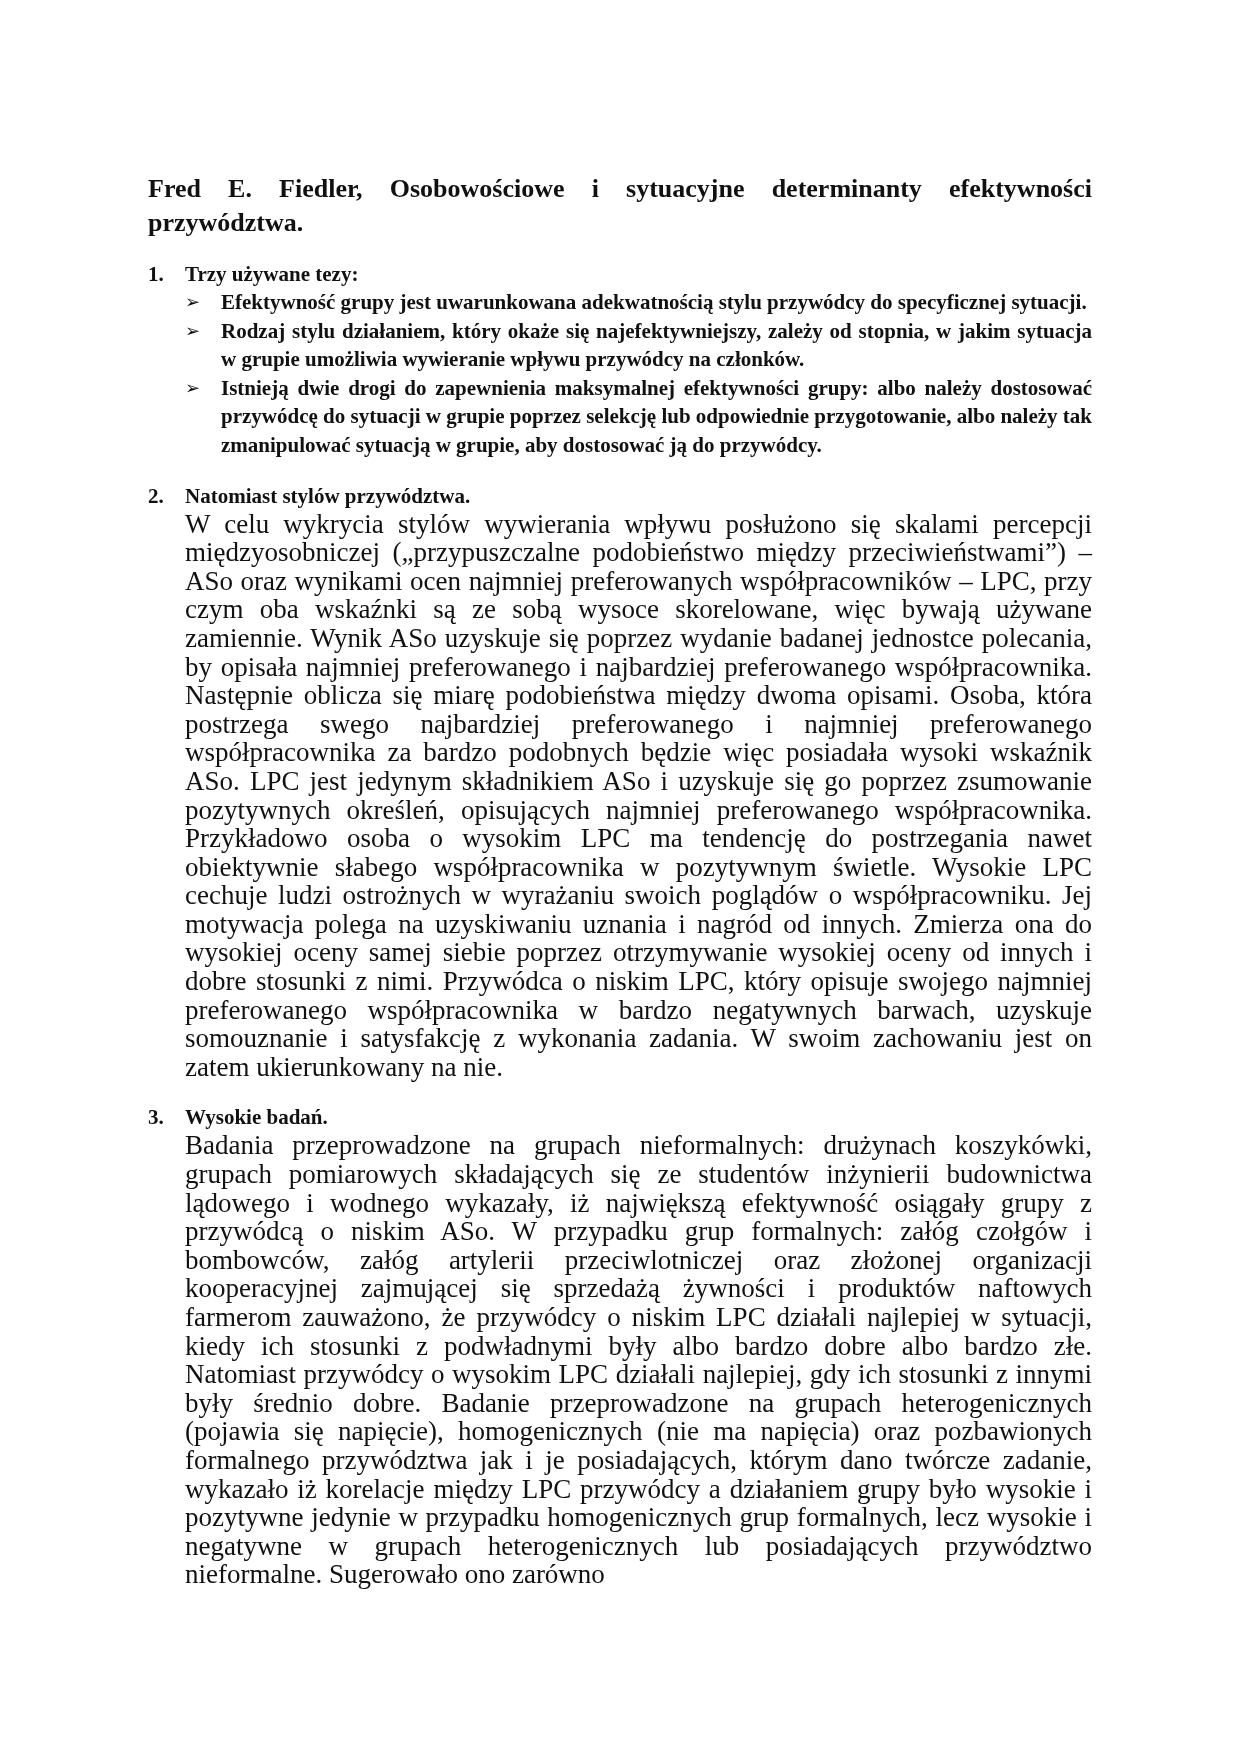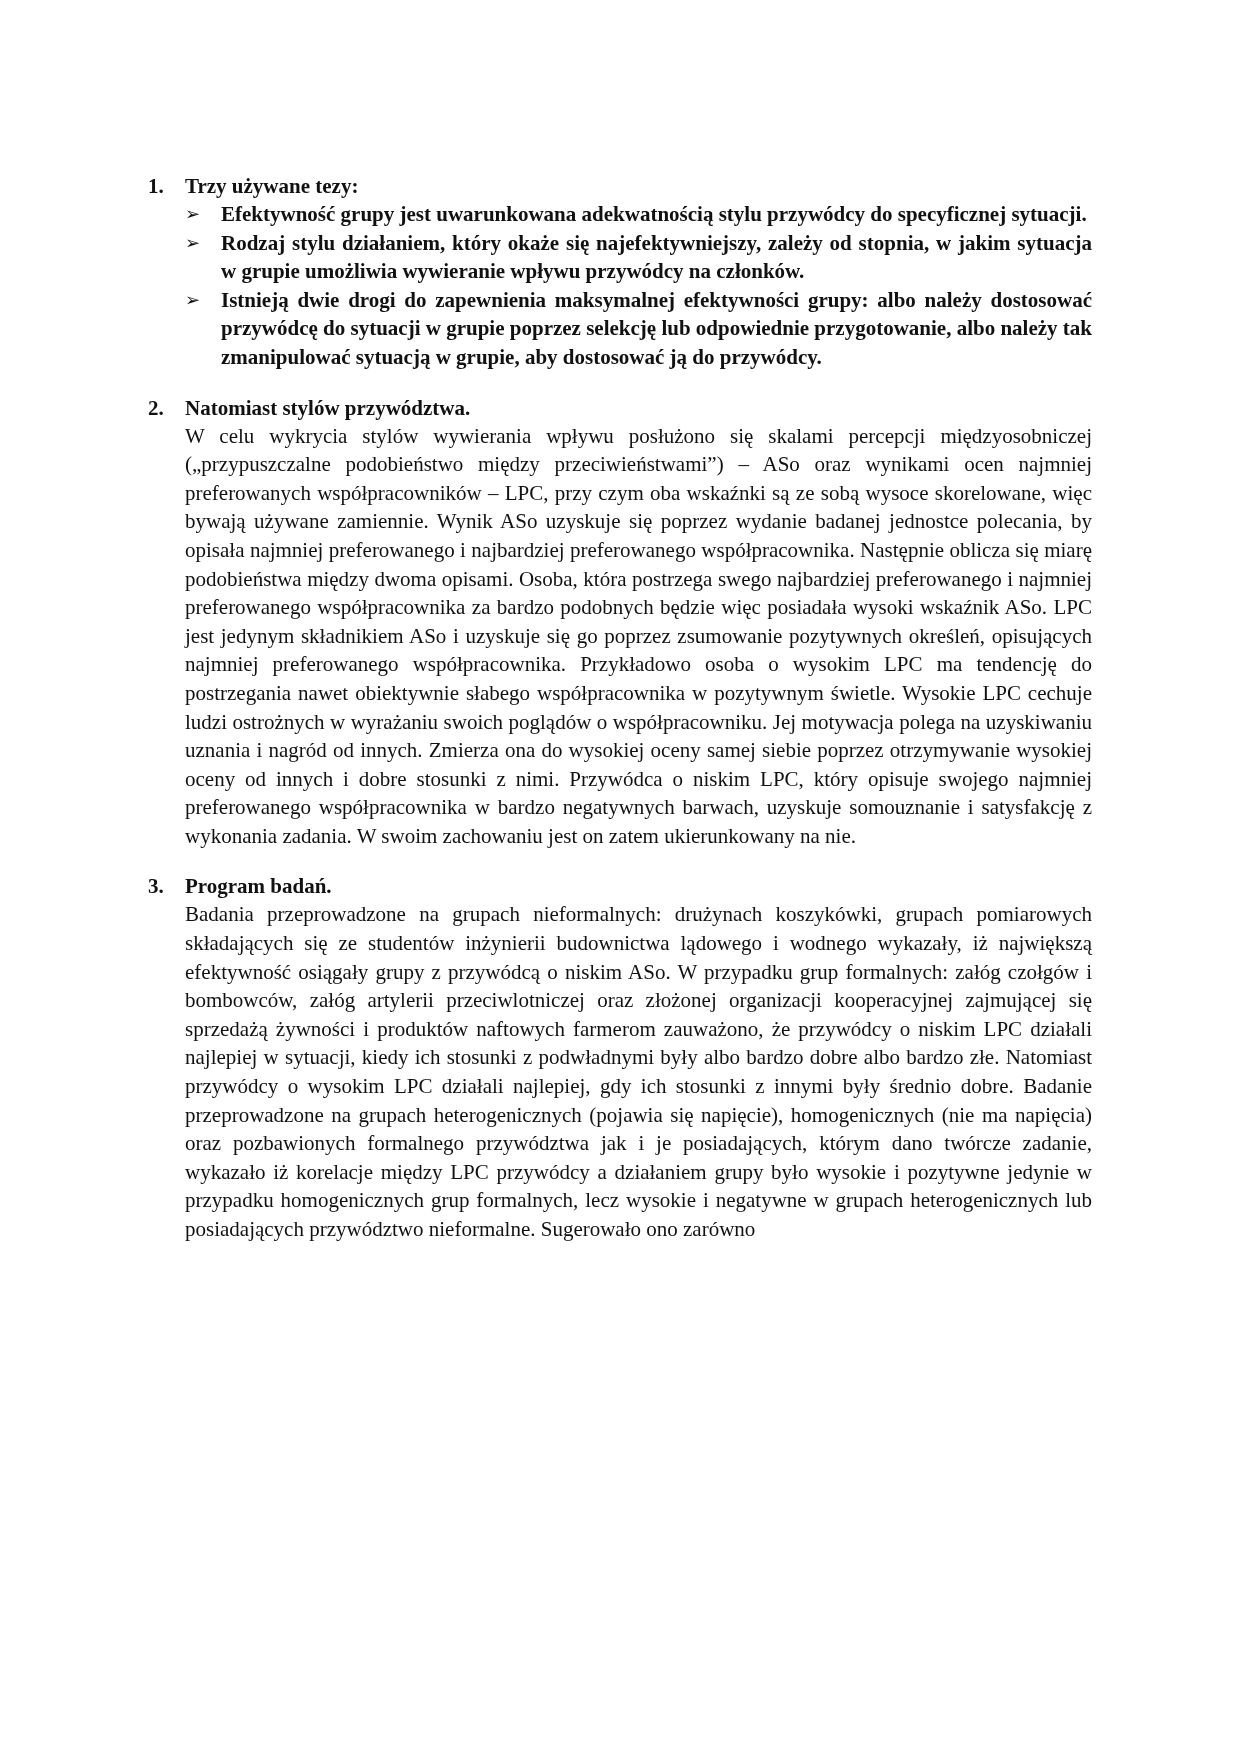--- a/index.html
+++ b/index.html
@@ -4,30 +4,31 @@
 <style>
   html, body { margin: 0; padding: 0; background: #ffffff; }
   body { width: 1240px; height: 1754px; position: relative; overflow: hidden;
          font-family: "Liberation Serif", "DejaVu Serif", serif; color: #111; }
   .page { position: absolute; left: 148px; top: 172px; width: 944px; }
   .title { font-size: 26px; font-weight: bold; line-height: 34px; text-align: justify;
            text-align-last: left; margin: 0 0 20px 0; }
   .section { margin: 0 0 22px 0; }
   .sec-head { display: flex; font-size: 21px; font-weight: bold; line-height: 28px; }
   .sec-num { width: 37px; flex: none; }
-  .sec-body { margin-left: 37px; font-size: 21px; line-height: 28.6px; text-align: justify; }
+  .sec-body { margin-left: 37px; font-size: 27px; line-height: 28.6px; text-align: justify; }
   ul.bullets { list-style: none; margin: 0; padding: 0 0 0 37px; }
   ul.bullets li { display: flex; font-size: 21px; line-height: 28.6px; margin-bottom: 0px; }
   .bullet-icon { width: 36px; flex: none; font-size: 18px; line-height: 28px; }
   .bullet-text { flex: 1; text-align: justify; font-weight: bold; }
 </style>
 </head>
 <body>
 
 <div class="page">
+  <h1 class="title">Fred E. Fiedler, Osobowościowe i sytuacyjne determinanty efektywności przywództwa.</h1>
 
   <div class="section">
     <div class="sec-head">
       <span class="sec-num">1.</span>
       <span>Trzy używane tezy:</span>
     </div>
     <ul class="bullets">
       <li>
         <span class="bullet-icon">➢</span>
         <span class="bullet-text">Efektywność grupy jest uwarunkowana adekwatnością stylu przywódcy do specyficznej sytuacji.</span>
@@ -47,17 +48,17 @@
     <div class="sec-head">
       <span class="sec-num">2.</span>
       <span>Natomiast stylów przywództwa.</span>
     </div>
     <p class="sec-body" style="margin-top:0;margin-bottom:0">W celu wykrycia stylów wywierania wpływu posłużono się skalami percepcji międzyosobniczej („przypuszczalne podobieństwo między przeciwieństwami”) – ASo oraz wynikami ocen najmniej preferowanych współpracowników – LPC, przy czym oba wskaźnki są ze sobą wysoce skorelowane, więc bywają używane zamiennie. Wynik ASo uzyskuje się poprzez wydanie badanej jednostce polecania, by opisała najmniej preferowanego i najbardziej preferowanego współpracownika. Następnie oblicza się miarę podobieństwa między dwoma opisami. Osoba, która postrzega swego najbardziej preferowanego i najmniej preferowanego współpracownika za bardzo podobnych będzie więc posiadała wysoki wskaźnik ASo. LPC jest jedynym składnikiem ASo i uzyskuje się go poprzez zsumowanie pozytywnych określeń, opisujących najmniej preferowanego współpracownika. Przykładowo osoba o wysokim LPC ma tendencję do postrzegania nawet obiektywnie słabego współpracownika w pozytywnym świetle. Wysokie LPC cechuje ludzi ostrożnych w wyrażaniu swoich poglądów o współpracowniku. Jej motywacja polega na uzyskiwaniu uznania i nagród od innych. Zmierza ona do wysokiej oceny samej siebie poprzez otrzymywanie wysokiej oceny od innych i dobre stosunki z nimi. Przywódca o niskim LPC, który opisuje swojego najmniej preferowanego współpracownika w bardzo negatywnych barwach, uzyskuje somouznanie i satysfakcję z wykonania zadania. W swoim zachowaniu jest on zatem ukierunkowany na nie.</p>
   </div>
 
   <div class="section">
     <div class="sec-head">
       <span class="sec-num">3.</span>
-      <span>Program badań.</span>
+      <span>Wysokie badań.</span>
     </div>
     <p class="sec-body" style="margin-top:0;margin-bottom:0">Badania przeprowadzone na grupach nieformalnych: drużynach koszykówki, grupach pomiarowych składających się ze studentów inżynierii budownictwa lądowego i wodnego wykazały, iż największą efektywność osiągały grupy z przywódcą o niskim ASo. W przypadku grup formalnych: załóg czołgów i bombowców, załóg artylerii przeciwlotniczej oraz złożonej organizacji kooperacyjnej zajmującej się sprzedażą żywności i produktów naftowych farmerom zauważono, że przywódcy o niskim LPC działali najlepiej w sytuacji, kiedy ich stosunki z podwładnymi były albo bardzo dobre albo bardzo złe. Natomiast przywódcy o wysokim LPC działali najlepiej, gdy ich stosunki z innymi były średnio dobre. Badanie przeprowadzone na grupach heterogenicznych (pojawia się napięcie), homogenicznych (nie ma napięcia) oraz pozbawionych formalnego przywództwa jak i je posiadających, którym dano twórcze zadanie, wykazało iż korelacje między LPC przywódcy a działaniem grupy było wysokie i pozytywne jedynie w przypadku homogenicznych grup formalnych, lecz wysokie i negatywne w grupach heterogenicznych lub posiadających przywództwo nieformalne. Sugerowało ono zarówno</p>
   </div>
 </div>
 
 </body></html>

